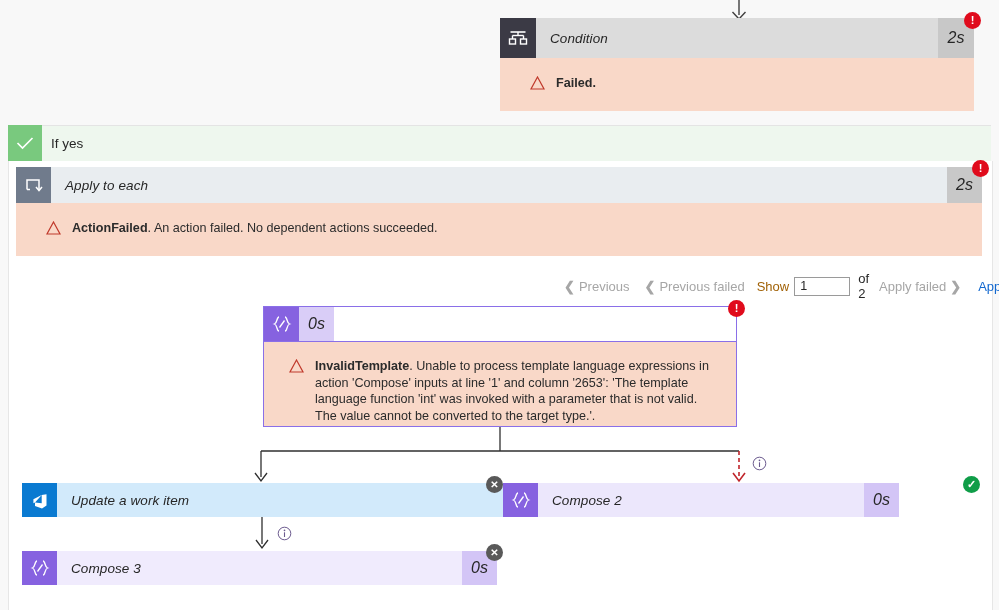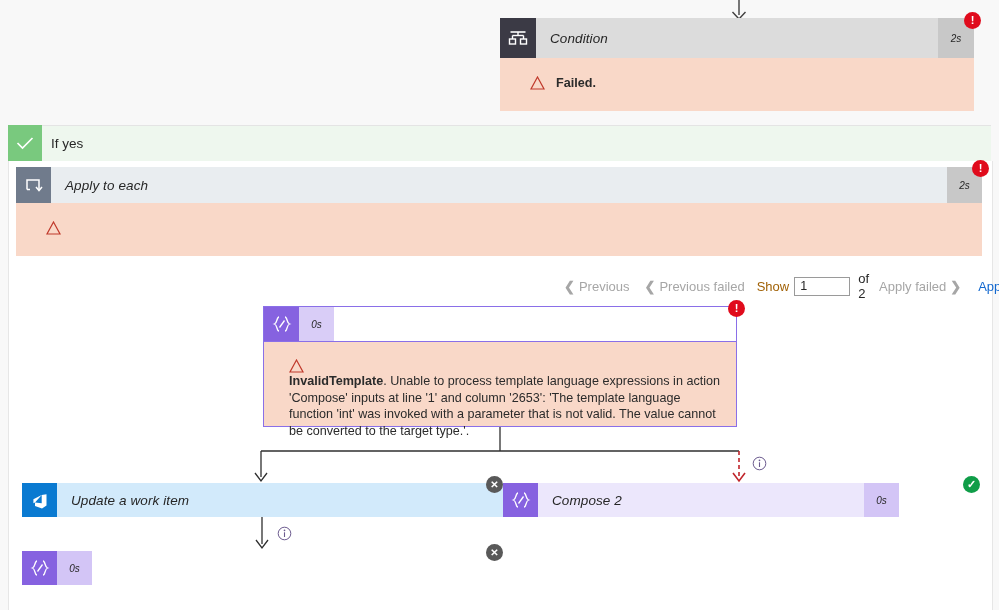--- a/index.html
+++ b/index.html
@@ -9,21 +9,21 @@
     font-family:"Liberation Sans", sans-serif;
     font-size:13px;color:#262626;
     position:relative;
   }
   .canvas{position:absolute;left:0;top:0;width:999px;height:610px;}
 
   
   .card{position:absolute;display:flex;align-items:stretch;font-style:italic;}
   .card-icon{width:36px;min-width:36px;display:flex;align-items:center;justify-content:center;}
   .card-title{flex:1;display:flex;align-items:center;padding-left:14px;font-size:13.5px;letter-spacing:.1px;}
-  .card-dur{width:36px;min-width:36px;display:flex;align-items:center;justify-content:center;font-size:10px;}
+  .card-dur{width:36px;min-width:36px;display:flex;align-items:center;justify-content:center;font-size:16px;}
 
   
   #condition-card{left:500px;top:18px;width:474px;height:40px;}
   #condition-card .card-icon{background:#3b3a45;}
   #condition-card .card-title{background:#dcdcdc;}
   #condition-card .card-dur{background:#c8c8c8;}
   #condition-error{position:absolute;left:500px;top:58px;width:474px;height:53px;background:#f9d8c8;}
 
   .errline{display:flex;align-items:flex-start;padding:17px 0 0 30px;}
   .warn{width:15px;min-width:15px;margin-right:11px;margin-top:1px;}
@@ -61,21 +61,21 @@
   #pg-of{margin:0 10px 0 8px;color:#262626;}
   #pg-nextfailed{margin-right:13px;}
 
   
   #compose-card{left:263px;top:306px;width:474px;height:36px;border:1px solid #8a6fe8;box-sizing:border-box;}
   #compose-card .card-icon{background:#8662e0;width:35px;min-width:35px;}
   #compose-card .card-title{background:#ece7fc;}
   #compose-card .card-dur{background:#d9cdf7;width:35px;min-width:35px;}
   #compose-error{position:absolute;left:263px;top:342px;width:474px;height:85px;background:#f9d8c8;
                  border:1px solid #8a6fe8;border-top:none;box-sizing:border-box;}
-  #compose-error .errline{padding:16px 14px 0 25px;flex-direction:column;}
+  #compose-error .errline{padding:16px 14px 0 25px;}
 
   
   #update-card{left:22px;top:483px;width:562px;height:34px;}
   #update-card .card-icon{background:#0a7ad1;width:35px;min-width:35px;}
   #update-card .card-title{background:#d2eafb;}
   #update-card .card-dur{background:#8fcdf1;width:35px;min-width:35px;}
 
   #compose2-card{left:503px;top:483px;width:396px;height:34px;}
   #compose2-card .card-icon{background:#8662e0;width:35px;min-width:35px;}
   #compose2-card .card-title{background:#ece7fc;}
@@ -158,20 +158,21 @@
   </div>
   <div class="badge badge-err" style="left:972px;top:160px;">!</div>
 
   <div id="apply-error">
     <div class="errline">
       <span class="warn">
         <svg width="15" height="14" viewBox="0 0 15 14">
           <path d="M7.5 1 L14 13 L1 13 Z" fill="none" stroke="#c0392b" stroke-width="1.2"></path>
         </svg>
       </span>
+      <span class="errtext"><b>ActionFailed</b><span>. An action failed. No dependent actions succeeded.</span></span>
     </div>
   </div>
 
   <div id="pager">
     <span class="pg pg-dis">
         <span class="chev">❮</span>
         <span>Previous</span>
       </span>
     <span class="pg pg-dis" style="margin-left:11px;">
         <span class="chev">❮</span>
@@ -269,17 +270,18 @@
   </span>
 
   <div class="card" id="compose3-card">
     <div class="card-icon">
       <svg width="22" height="16" viewBox="0 0 22 16">
         <path d="M8 1 C5.5 1 6.5 7 3.5 8 C6.5 9 5.5 15 8 15" fill="none" stroke="#fff" stroke-width="1.3"></path>
         <path d="M14 1 C16.5 1 15.5 7 18.5 8 C15.5 9 16.5 15 14 15" fill="none" stroke="#fff" stroke-width="1.3"></path>
         <line x1="8.5" y1="11.5" x2="13.5" y2="4.5" stroke="#fff" stroke-width="1.3"></line>
       </svg>
     </div>
+    <div class="card-title">Compose 3</div>
     <div class="card-dur">0s</div>
   </div>
   <div class="badge badge-x" style="left:486px;top:544px;">✕</div>
 
 </div>
 
 </body></html>

